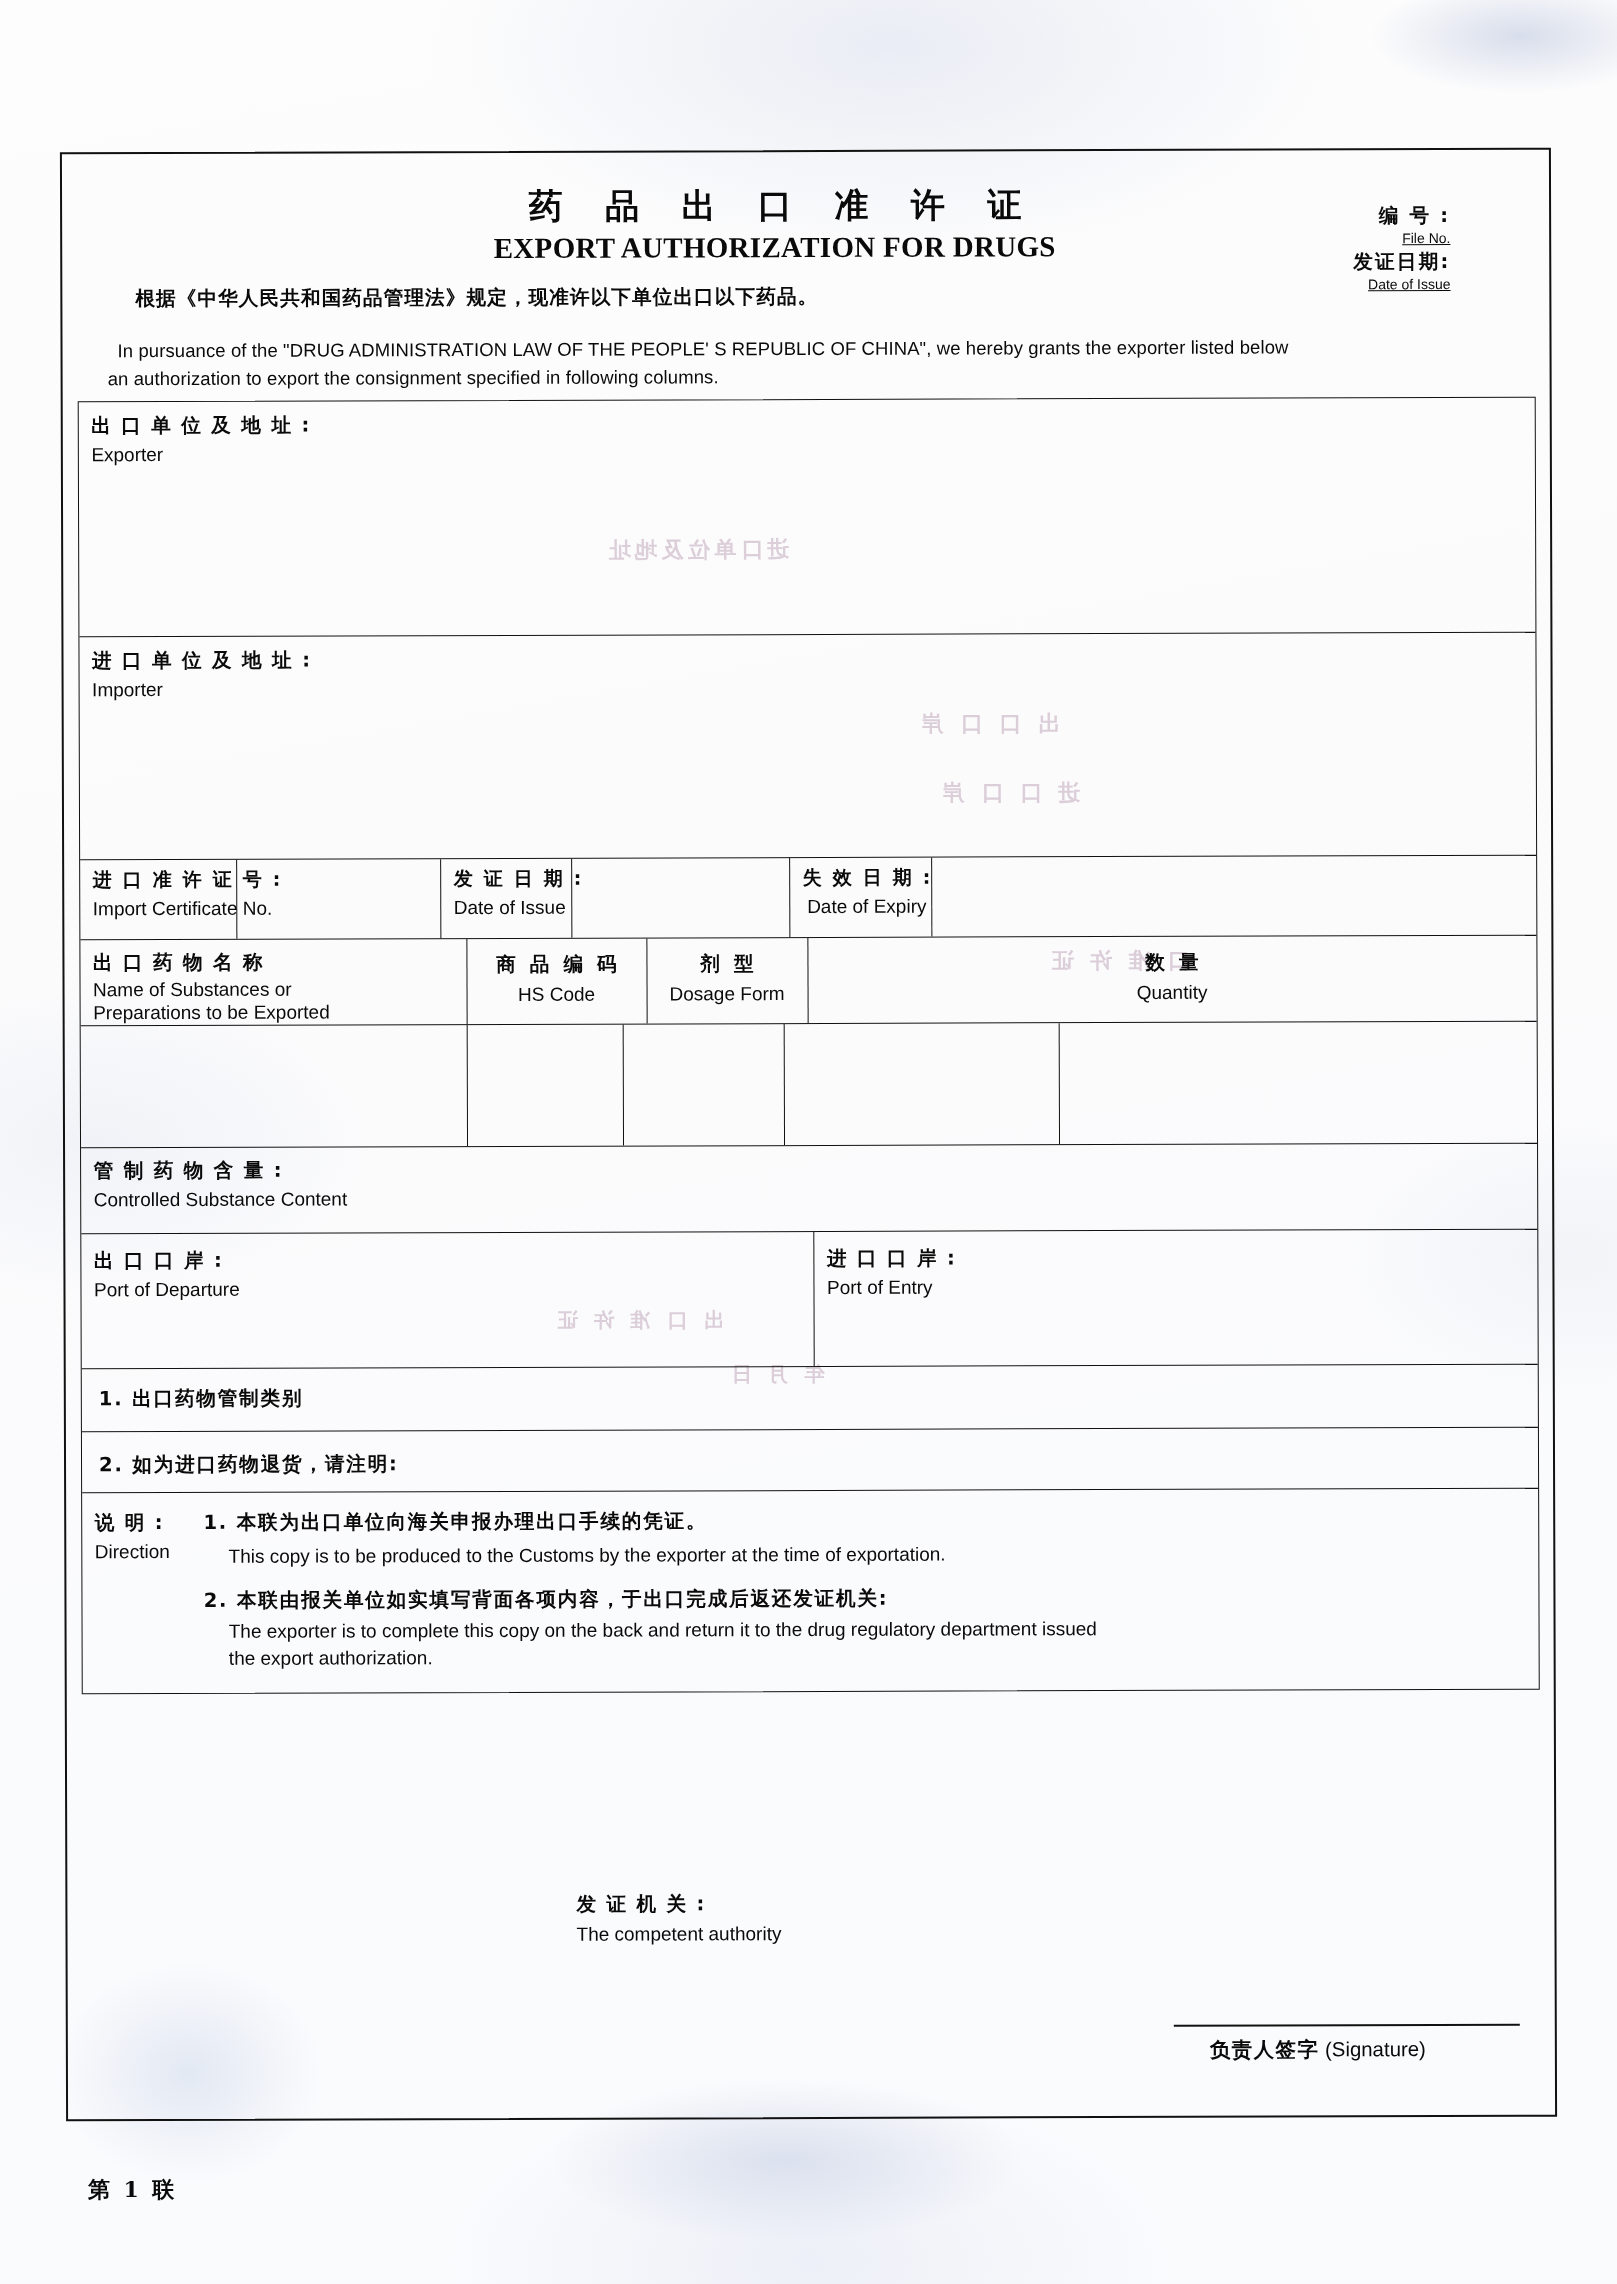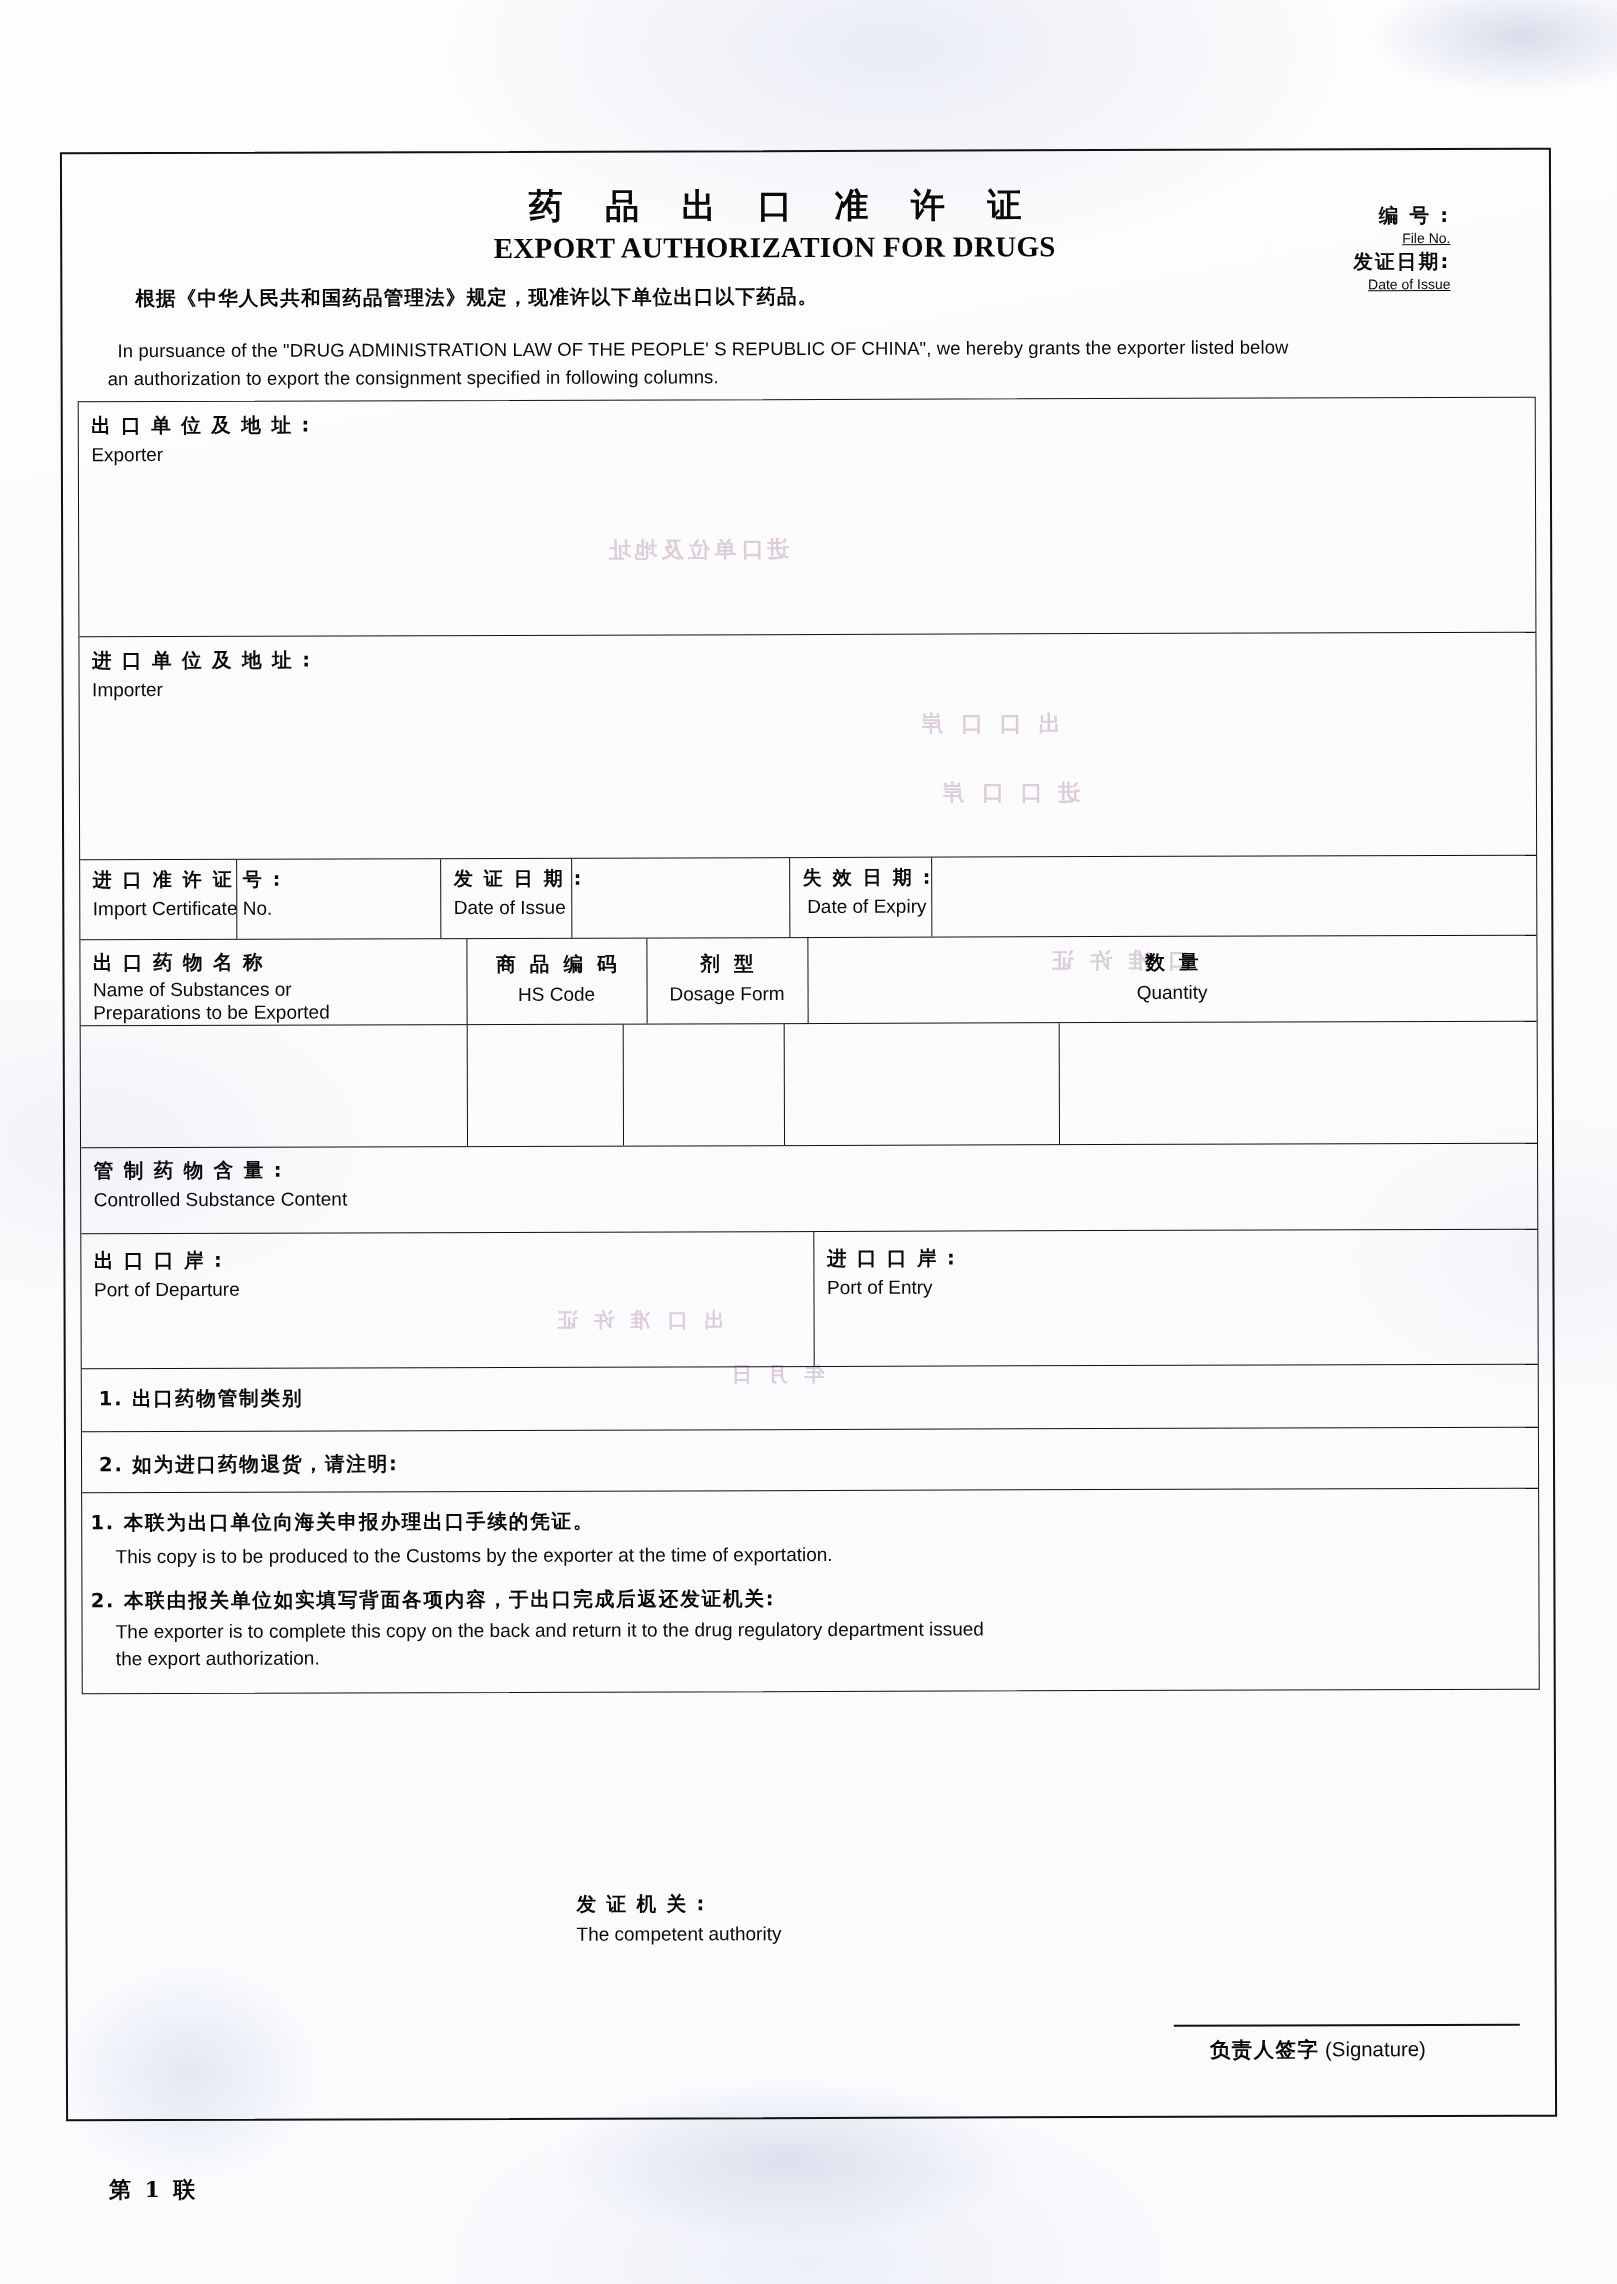--- a/index.html
+++ b/index.html
@@ -124,21 +124,21 @@
   }
   .sig-label {
     position: absolute;
     left: 1142px; top: 1885px;
     font-size: 20.4px;
   }
   .sig-label .cn { font-family: "DejaVu Sans", sans-serif; font-weight: 700; letter-spacing: 1.5px; }
 
   .bottom-mark {
     position: absolute;
-    left: 109px; top: 2175px;
+    left: 88px; top: 2175px;
     font-family: "DejaVu Serif", serif;
     font-weight: 700;
     font-size: 22px;
     letter-spacing: 2.9px;
   }
 </style>
 </head>
 <body>
 
 <div class="paper"></div>
@@ -254,20 +254,24 @@
         <div style="height:62px;padding:16px 0 0 17.5px;box-sizing:border-box;">
           <span class="lbl-cn">1. 出口药物管制类别</span>
         </div>
         <div style="height:62px;padding:19px 0 0 17.5px;box-sizing:border-box;">
           <span class="lbl-cn">2. 如为进口药物退货，请注明:</span>
         </div>
       </div>
     </div>
 
     <div class="row" style="height:201px;">
+      <div class="cell" style="width:113px;padding-top:16px;">
+        <div class="lbl-cn">说 明 :</div>
+        <div class="lbl-en">Direction</div>
+      </div>
       <div class="cell" style="flex:1;border-left:none;padding:16px 0 0 8.7px;">
         <div class="lbl-cn">1. 本联为出口单位向海关申报办理出口手续的凭证。</div>
         <div class="lbl-en" style="margin-top:10.2px;margin-left:25px;">This copy is to be produced to the Customs by the exporter at the time of exportation.</div>
         <div class="lbl-cn" style="margin-top:19px;">2. 本联由报关单位如实填写背面各项内容，于出口完成后返还发证机关:</div>
         <div class="lbl-en" style="margin-top:7.3px;margin-left:25px;">The exporter is to complete this copy on the back and return it to the drug regulatory department issued</div>
         <div class="lbl-en" style="margin-top:4.4px;margin-left:25px;">the export authorization.</div>
       </div>
     </div>
 
   </div>

